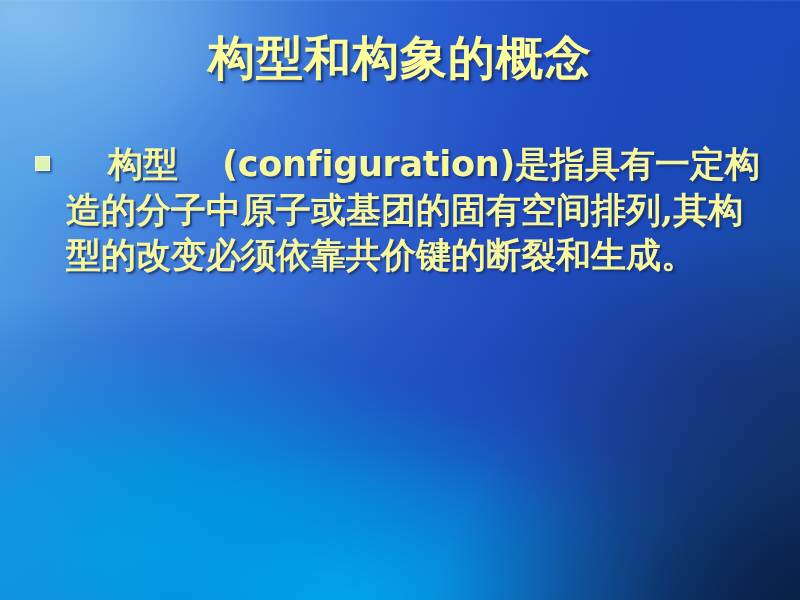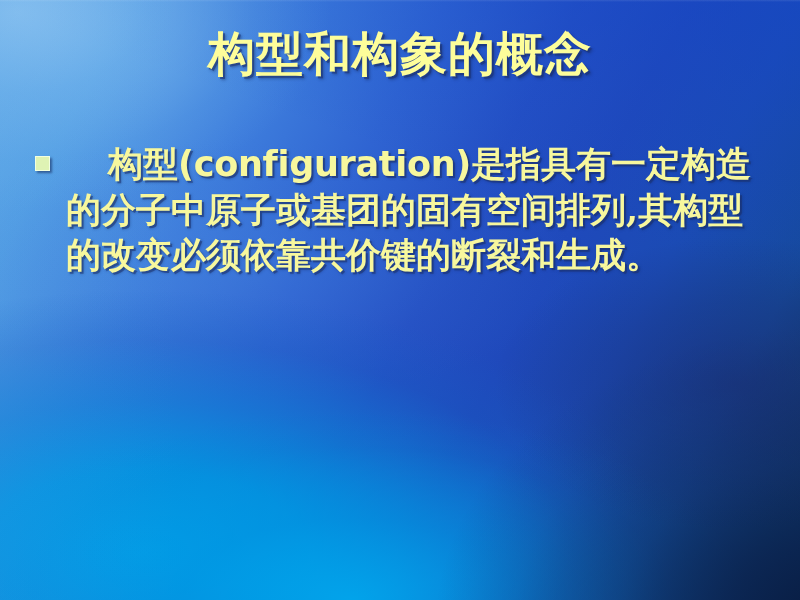--- a/index.html
+++ b/index.html
@@ -105,21 +105,21 @@
     position: absolute;
     inset: 0;
   }
 
   #title {
     position: absolute;
     left: 0;
     right: 0;
     top: 29px;
     text-align: center;
-    font-family: Liberation Mono, monospace;
+    font-family: Liberation Sans, sans-serif;
     font-weight: bold;
     font-size: 47px;
     line-height: 58px;
     letter-spacing: 1px;
     color: #fdfd9a;
     text-shadow:
        2px 2px 0 rgba(30,50,110,0.55),
        3px 3px 3px rgba(20,40,95,0.45);
     white-space: nowrap;
   }
@@ -158,20 +158,21 @@
     text-shadow:
        2px 2px 0 rgba(28,48,105,0.50),
        2px 2px 3px rgba(18,36,88,0.40);
     word-break: break-all;
   }
 
   .bullet-text .latin {
     font-family: "DejaVu Sans", "Liberation Sans", sans-serif;
     font-weight: bold;
     letter-spacing: -0.3px;
+    margin-left: 44px;
   }
 </style>
 </head>
 <body>
 
 <div id="slide">
 
   <div class="bg-layer bg-base"></div>
   <div class="bg-layer bg-topright-deep"></div>
   <div class="bg-layer bg-mid-haze"></div>

